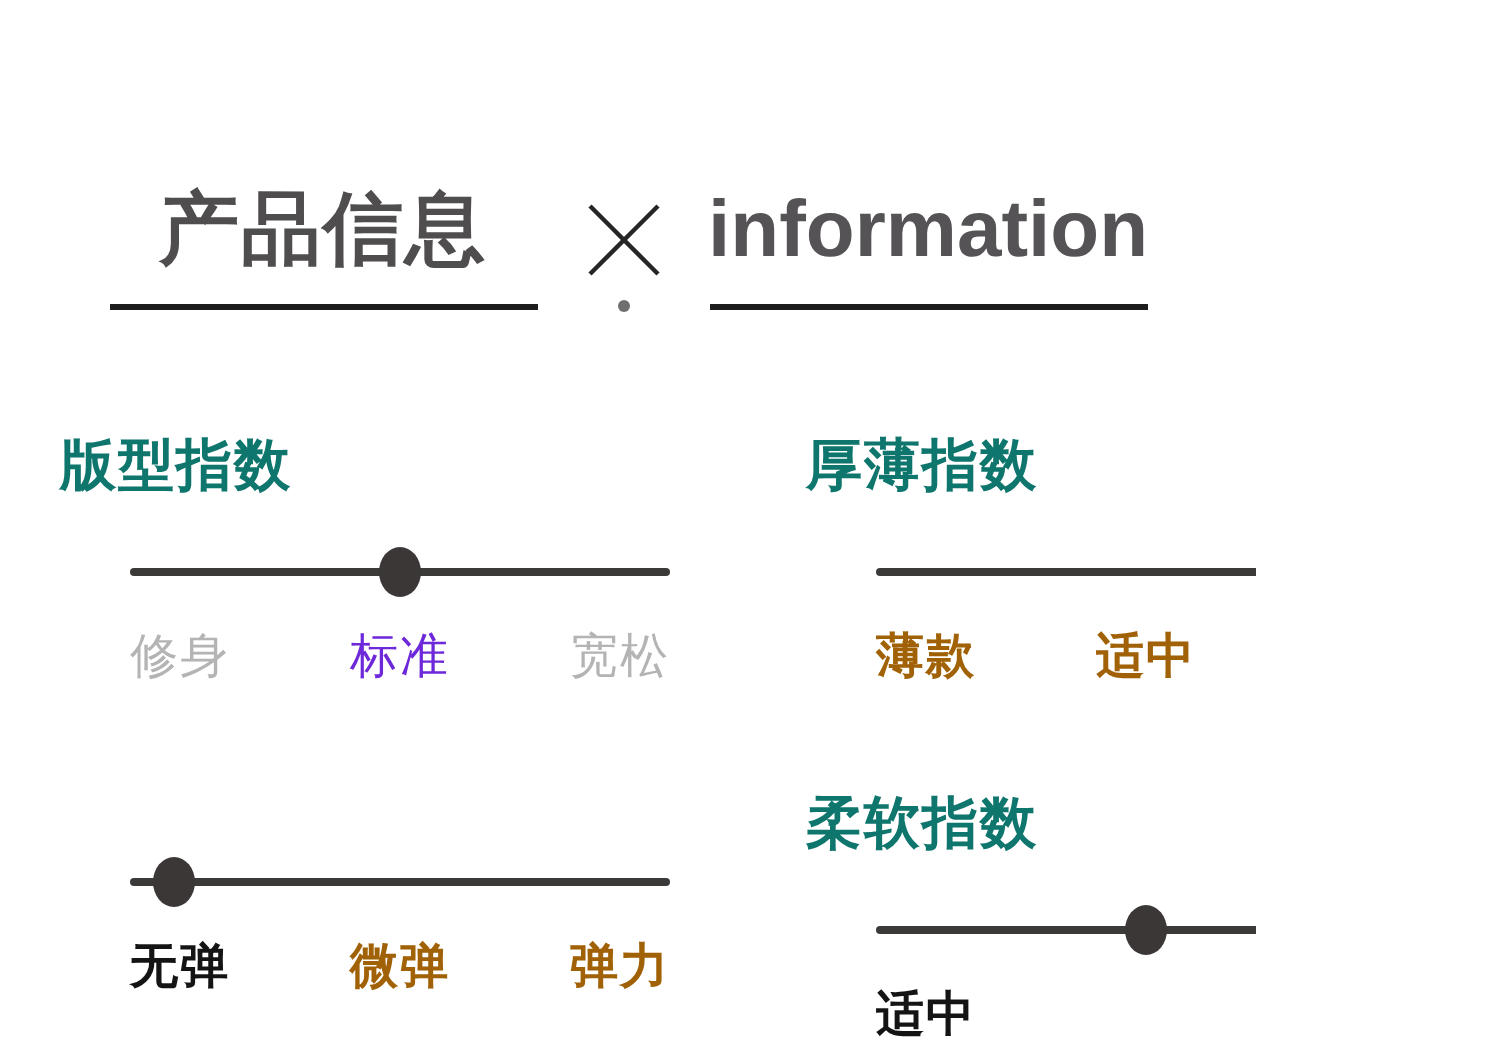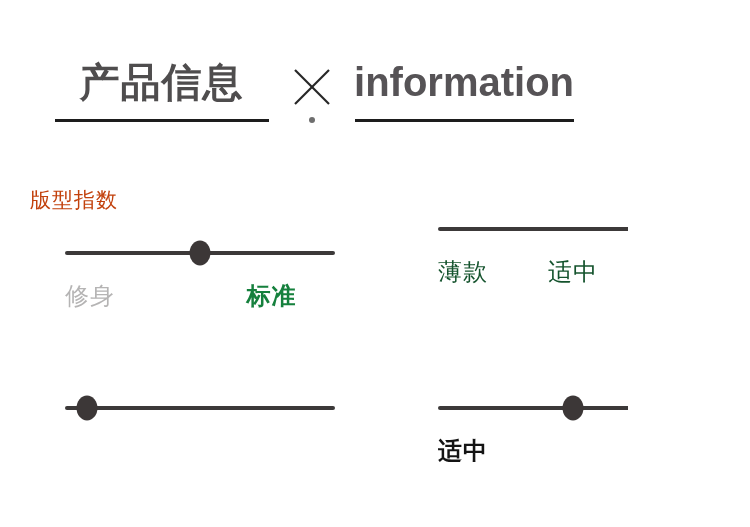--- a/index.html
+++ b/index.html
@@ -22,21 +22,21 @@
     justify-content: center;
     align-items: flex-end;
     margin-top: 60px;
   }
   .header-group {
     display: flex;
     flex-direction: column;
     align-items: center;
   }
   .header-group.cn { width: 214px; }
-  .header-group.en { width: 219px; }
+  .header-group.en { width: 219px; margin-top: 33px; }
   .title-cn {
     font-size: 40px;
     font-weight: 700;
     color: #4f4d4e;
     letter-spacing: 1px;
     line-height: 44px;
     white-space: nowrap;
   }
   .title-en {
     font-size: 40px;
@@ -71,23 +71,23 @@
   .sliders {
     display: grid;
     grid-template-columns: 1fr 1fr;
     column-gap: 68px;
     row-gap: 57px;
     margin: 66px 43px 0 30px;
   }
   .slider-block { width: 100%; }
   .slider-title {
     margin: 0;
-    font-size: 21px;
-    font-weight: 400;
-    color: #c2410c;
+    font-size: 28px;
+    font-weight: 700;
+    color: #0f766e;
     letter-spacing: 1px;
     line-height: 24px;
   }
   .track-wrap {
     position: relative;
     width: 270px;
     height: 26px;
     margin: 28px 0 0 35px;
   }
   .track {
@@ -118,23 +118,23 @@
     letter-spacing: 1px;
     gap: 16px;
   }
   .labels .slabel { flex: 1 1 0; white-space: nowrap; }
   .labels .slabel:nth-child(1) { text-align: left; }
   .labels .slabel:nth-child(2) { text-align: center; }
   .labels .slabel:nth-child(3) { text-align: right; }
 
   
   .state-muted { color: #b5b4b4; font-weight: 400; }
-  .state-normal { color: #14532d; font-weight: 400; }
+  .state-normal { color: #a16207; font-weight: 700; }
   .state-selected { color: #141414; font-weight: 700; }
-  .state-selected-green { color: #15803d; font-weight: 700; }
+  .state-selected-green { color: #6d28d9; font-weight: 400; }
 </style>
 </head>
 <body>
 
 <div class="page">
 
   <div class="header">
     <div class="header-group cn">
       <div class="title-cn" data-bind="header.title_cn">产品信息</div>
       <div class="title-underline"></div>
@@ -158,43 +158,51 @@
 
     <section class="slider-block">
       <h3 class="slider-title" data-bind="sliders.0.title">版型指数</h3>
       <div class="track-wrap">
         <div class="track"></div>
         <div class="thumb" style="left: 50%;"></div>
       </div>
       <div class="labels">
         <span class="slabel state-muted" data-bind="sliders.0.labels.0.text" data-bind-class="state:sliders.0.labels.0.state">修身</span>
         <span class="slabel state-selected-green" data-bind="sliders.0.labels.1.text" data-bind-class="state:sliders.0.labels.1.state">标准</span>
-      </div>
-    </section>
-
-    <section class="slider-block">
+        <span class="slabel state-muted" data-bind="sliders.0.labels.2.text" data-bind-class="state:sliders.0.labels.2.state">宽松</span>
+      </div>
+    </section>
+
+    <section class="slider-block">
+      <h3 class="slider-title" data-bind="sliders.1.title">厚薄指数</h3>
       <div class="track-wrap">
         <div class="track"></div>
         <div class="thumb" style="left: 92%;"></div>
       </div>
       <div class="labels">
         <span class="slabel state-normal" data-bind="sliders.1.labels.0.text" data-bind-class="state:sliders.1.labels.0.state">薄款</span>
         <span class="slabel state-normal" data-bind="sliders.1.labels.1.text" data-bind-class="state:sliders.1.labels.1.state">适中</span>
         <span class="slabel state-selected" data-bind="sliders.1.labels.2.text" data-bind-class="state:sliders.1.labels.2.state">厚</span>
       </div>
     </section>
 
     <section class="slider-block">
       <div class="track-wrap">
         <div class="track"></div>
         <div class="thumb" style="left: 8%;"></div>
       </div>
-    </section>
-
-    <section class="slider-block">
+      <div class="labels">
+        <span class="slabel state-selected" data-bind="sliders.2.labels.0.text" data-bind-class="state:sliders.2.labels.0.state">无弹</span>
+        <span class="slabel state-normal" data-bind="sliders.2.labels.1.text" data-bind-class="state:sliders.2.labels.1.state">微弹</span>
+        <span class="slabel state-normal" data-bind="sliders.2.labels.2.text" data-bind-class="state:sliders.2.labels.2.state">弹力</span>
+      </div>
+    </section>
+
+    <section class="slider-block">
+      <h3 class="slider-title" data-bind="sliders.3.title">柔软指数</h3>
       <div class="track-wrap">
         <div class="track"></div>
         <div class="thumb" style="left: 50%;"></div>
       </div>
       <div class="labels">
         <span class="slabel state-selected" data-bind="sliders.3.labels.1.text" data-bind-class="state:sliders.3.labels.1.state">适中</span>
       </div>
     </section>
 
   </div>

